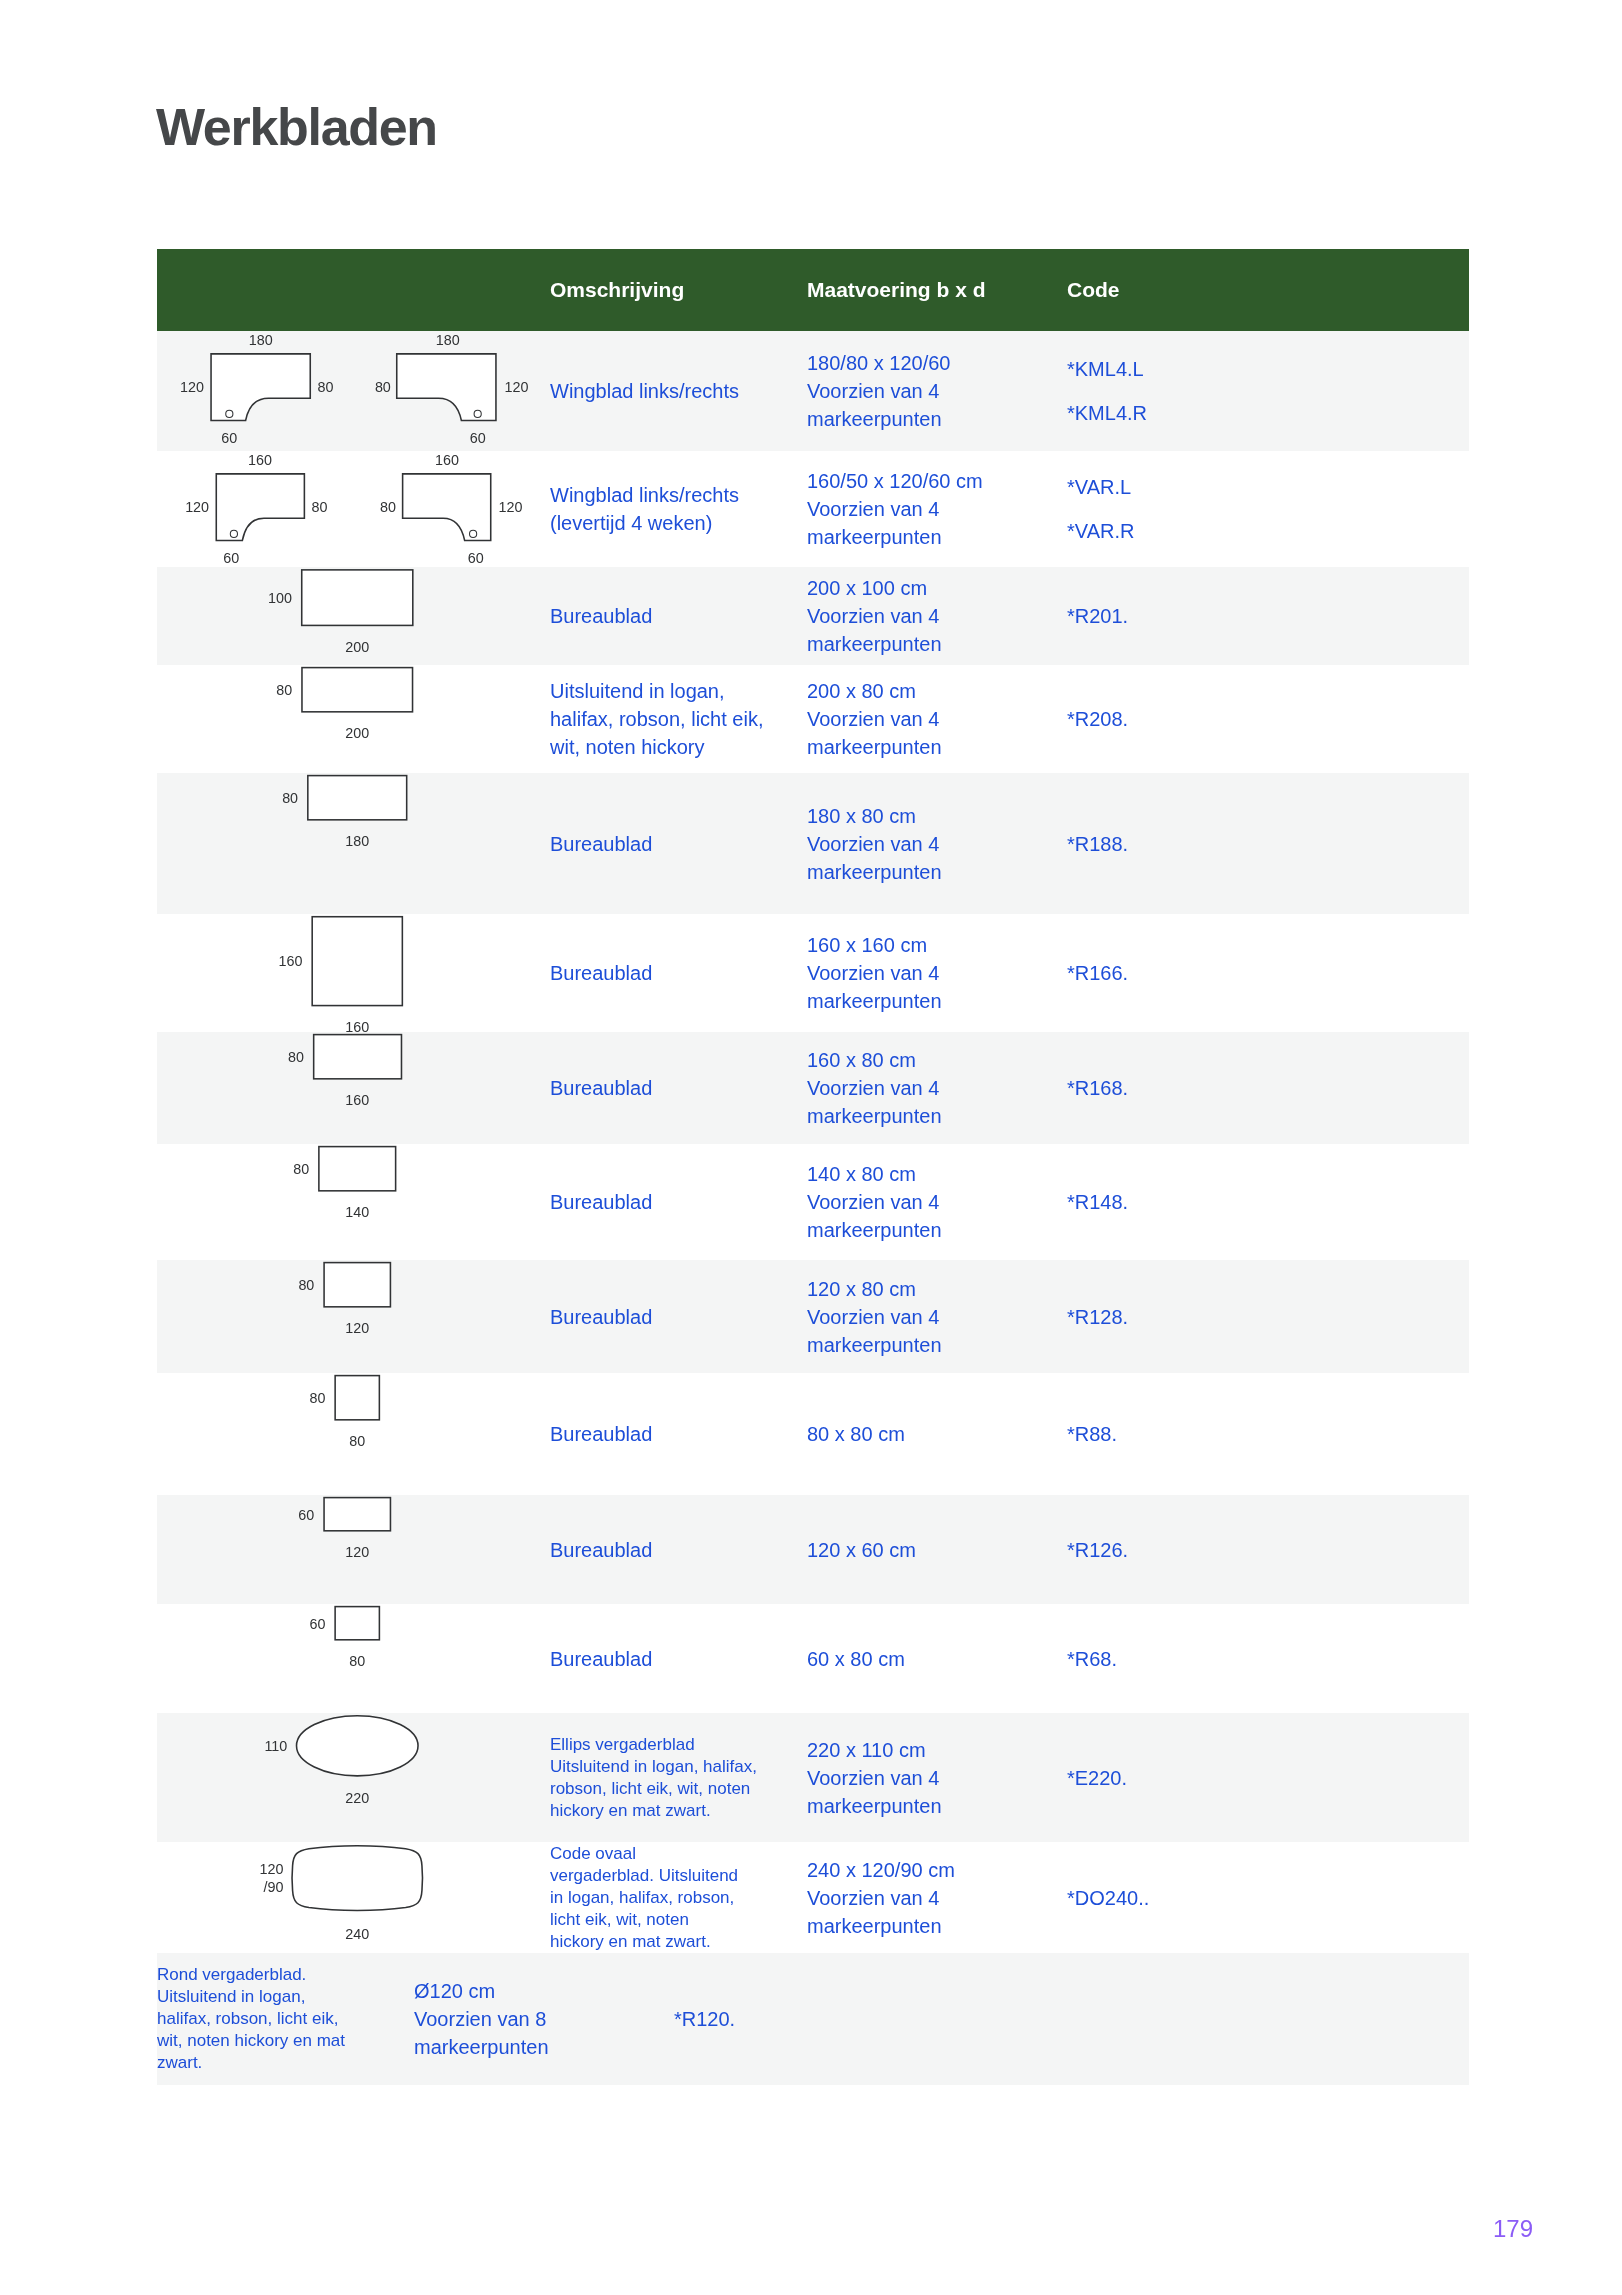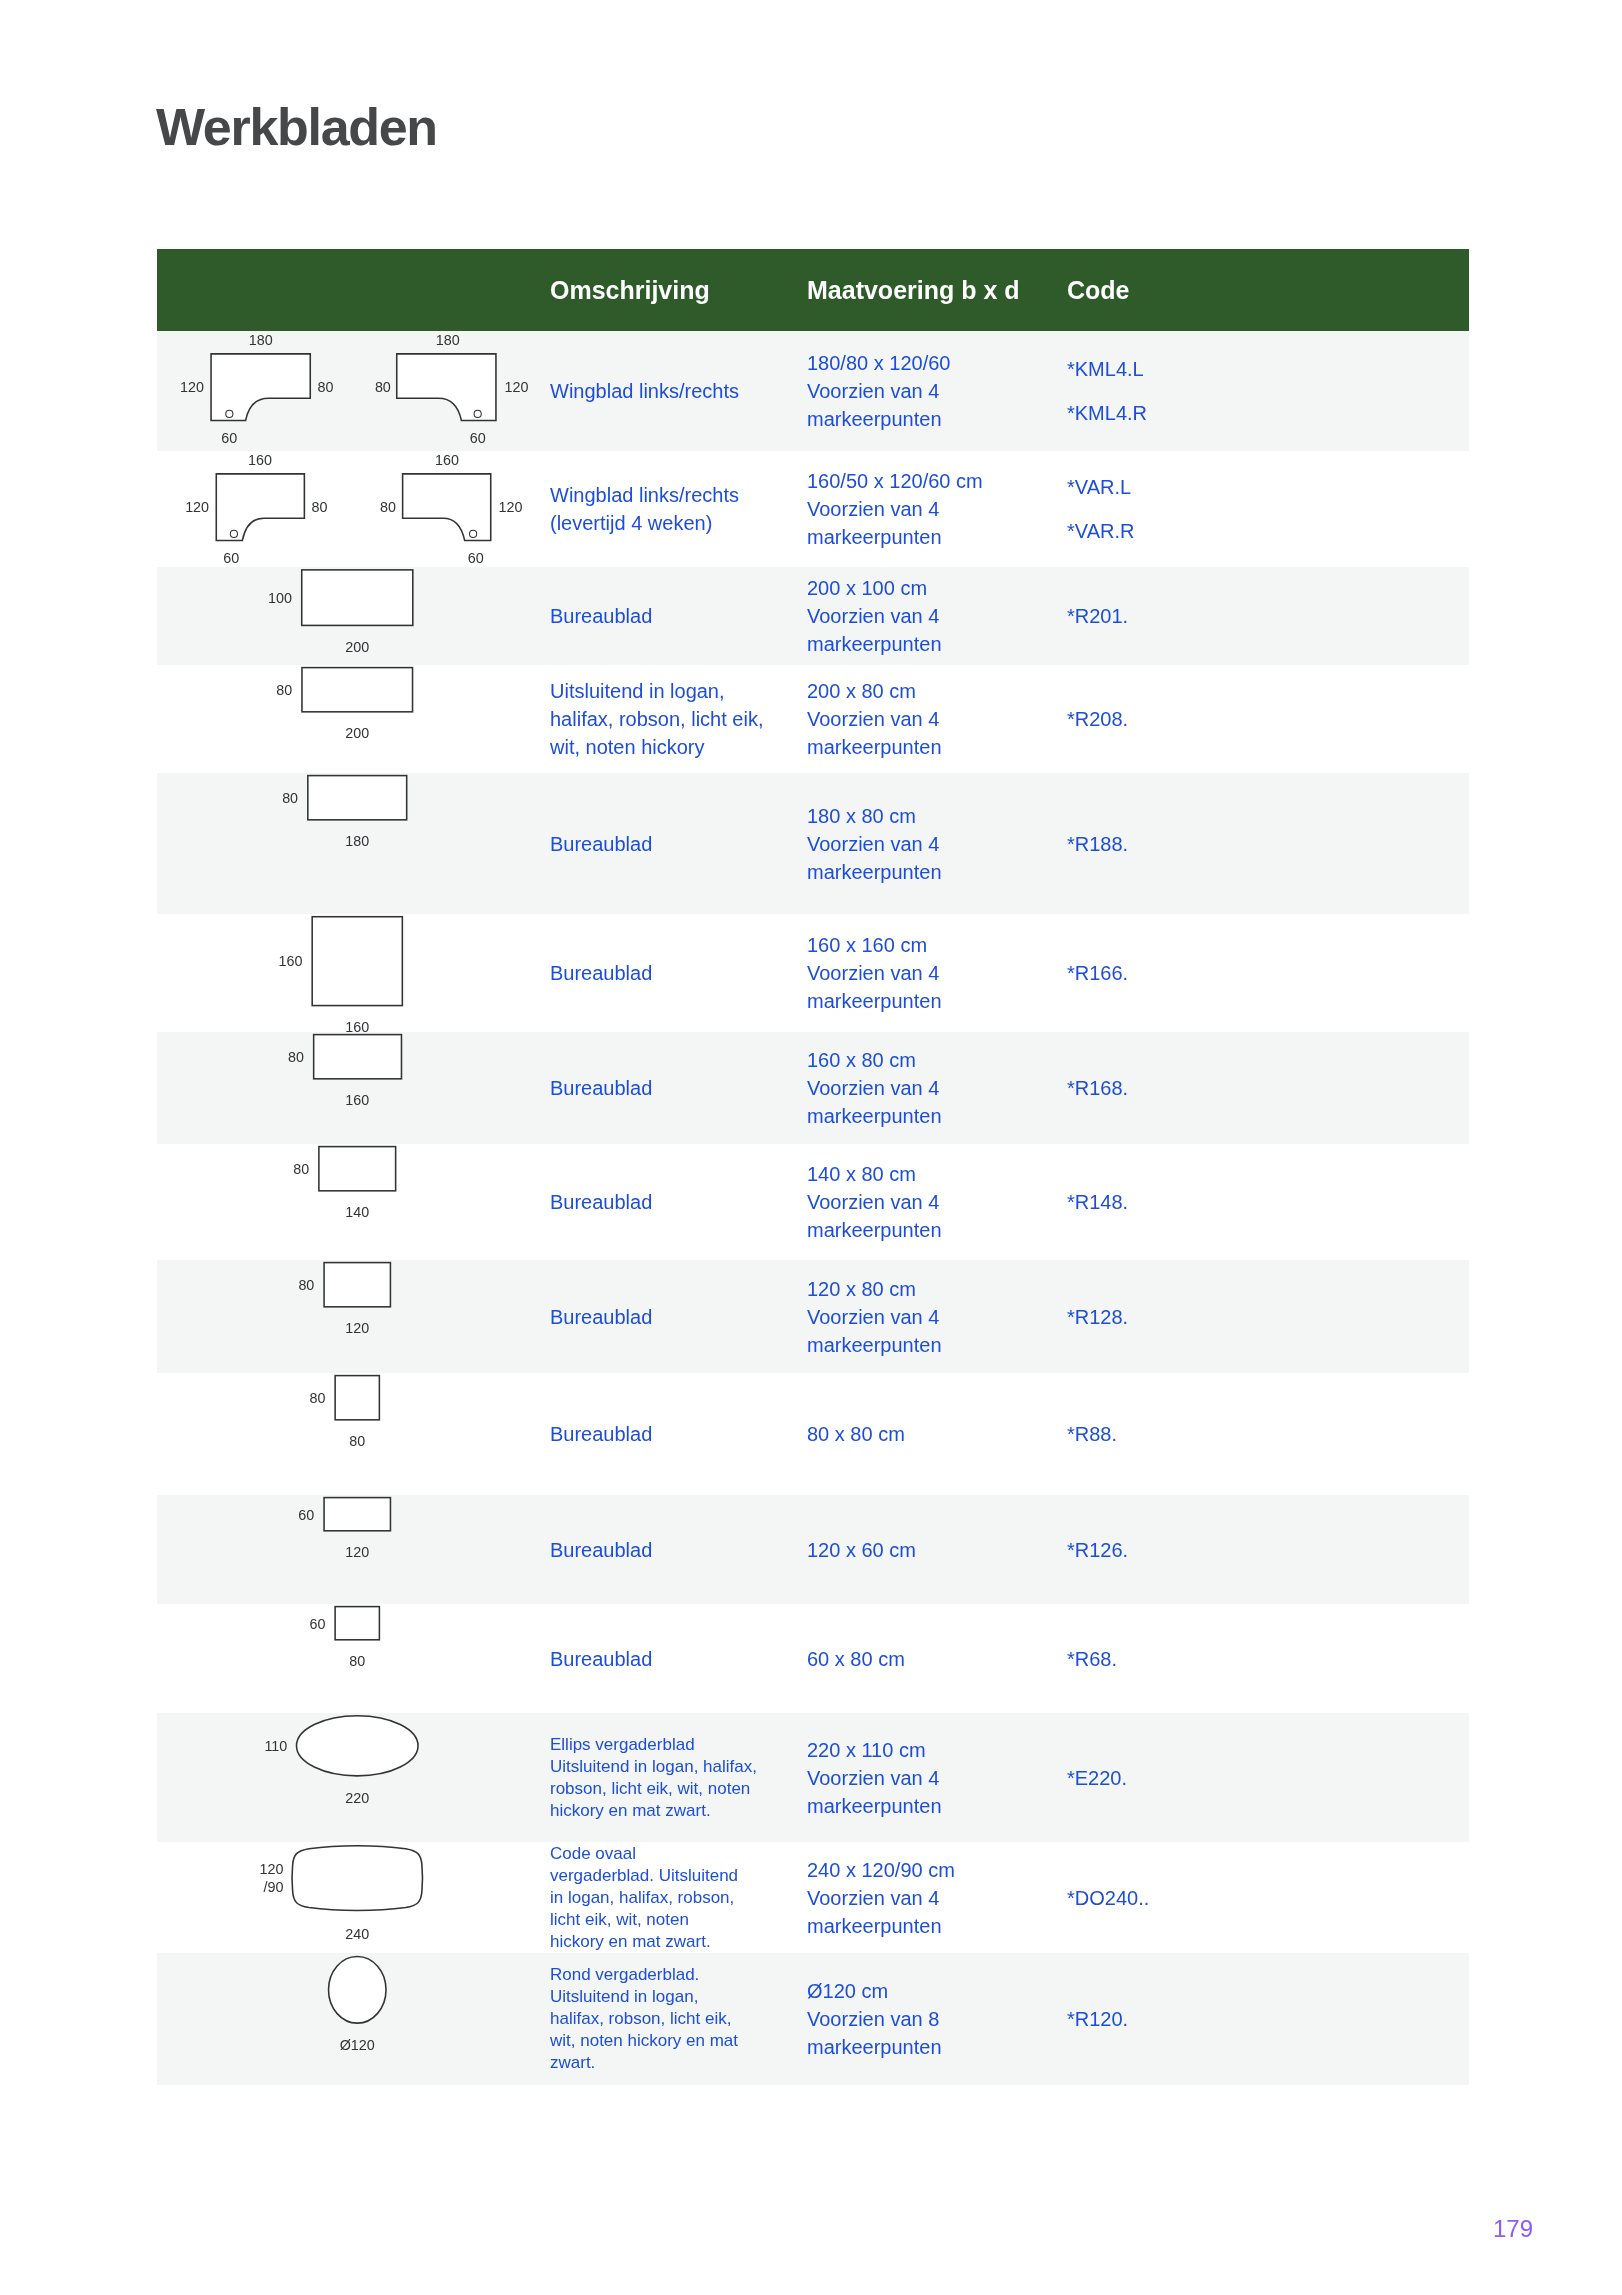--- a/index.html
+++ b/index.html
@@ -2,21 +2,21 @@
 <html style="font-size:10.5px"><head>
 <meta charset="utf-8">
 <style>
   html,body{margin:0;padding:0;}
   body{width:1623px;height:2295px;background:#ffffff;font-family:"Liberation Sans","DejaVu Sans",sans-serif;}
   .page{position:relative;width:1623px;height:2295px;background:#ffffff;overflow:hidden;}
   .title{position:absolute;left:156px;top:97px;margin:0;font-size:52px;font-weight:700;
          letter-spacing:-1.3px;color:#454749;}
   .catalog{position:absolute;left:157px;top:249px;width:1312px;}
   .thead{display:flex;align-items:center;height:82px;background:#2f5b2a;}
-  .th{color:#ffffff;font-weight:700;font-size:25px;}
+  .th{color:#ffffff;font-weight:700;font-size:21px;}
   .row{display:flex;}
   .row.alt{background:#f4f5f5;}
   .col-diag{width:393px;display:flex;align-items:flex-start;justify-content:center;gap:17px;}
   .col-desc{width:257px;display:flex;align-items:center;}
   .col-maat{width:260px;display:flex;align-items:center;}
   .col-code{flex:1;display:flex;align-items:center;}
   .txt{font-size:20px;line-height:28px;color:#1d4ed8;white-space:pre-line;}
   .txt.small{font-size:17px;line-height:22px;}
   .col-code .txt{line-height:44px;}
   .h-desc{width:257px;} .h-maat{width:260px;} .h-code{flex:1;} .h-diag{width:393px;}
@@ -363,26 +363,20 @@
           <span class="txt">240 x 120/90 cm
 Voorzien van 4
 markeerpunten</span>
         </div>
       <div class="col-code">
           <span class="txt">*DO240..</span>
         </div>
     </div>
 
     <div class="row alt" style="height:132px">
-      <div class="col-diag">
-        <svg width="196" height="105" viewBox="0 0 300 160">
-          <ellipse class="shape" cx="155" cy="56" rx="44" ry="51"></ellipse>
-          <text class="dim-text" x="155" y="148" text-anchor="middle">Ø120</text>
-        </svg>
-      </div>
       <div class="col-desc">
           <span class="txt small">Rond vergaderblad.
 Uitsluitend in logan,
 halifax, robson, licht eik,
 wit, noten hickory en mat
 zwart.</span>
         </div>
       <div class="col-maat">
           <span class="txt">Ø120 cm
 Voorzien van 8

